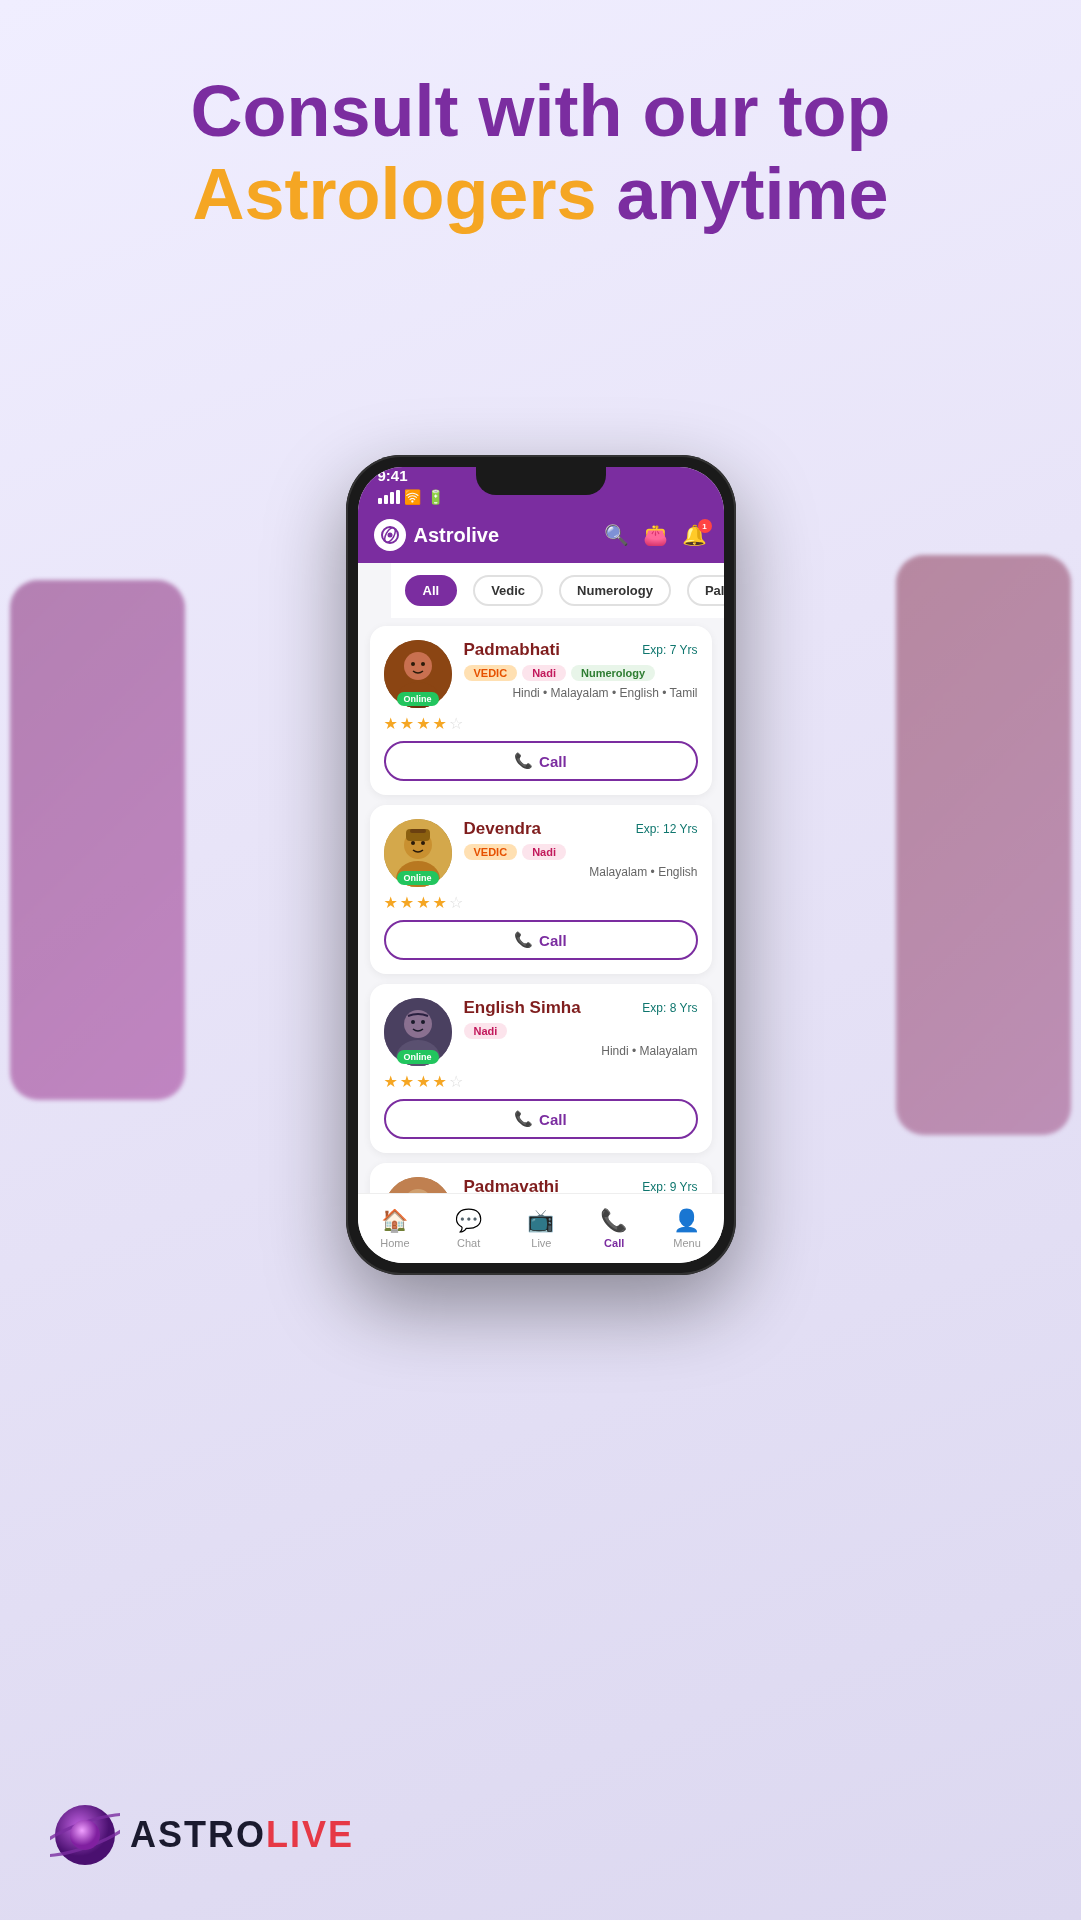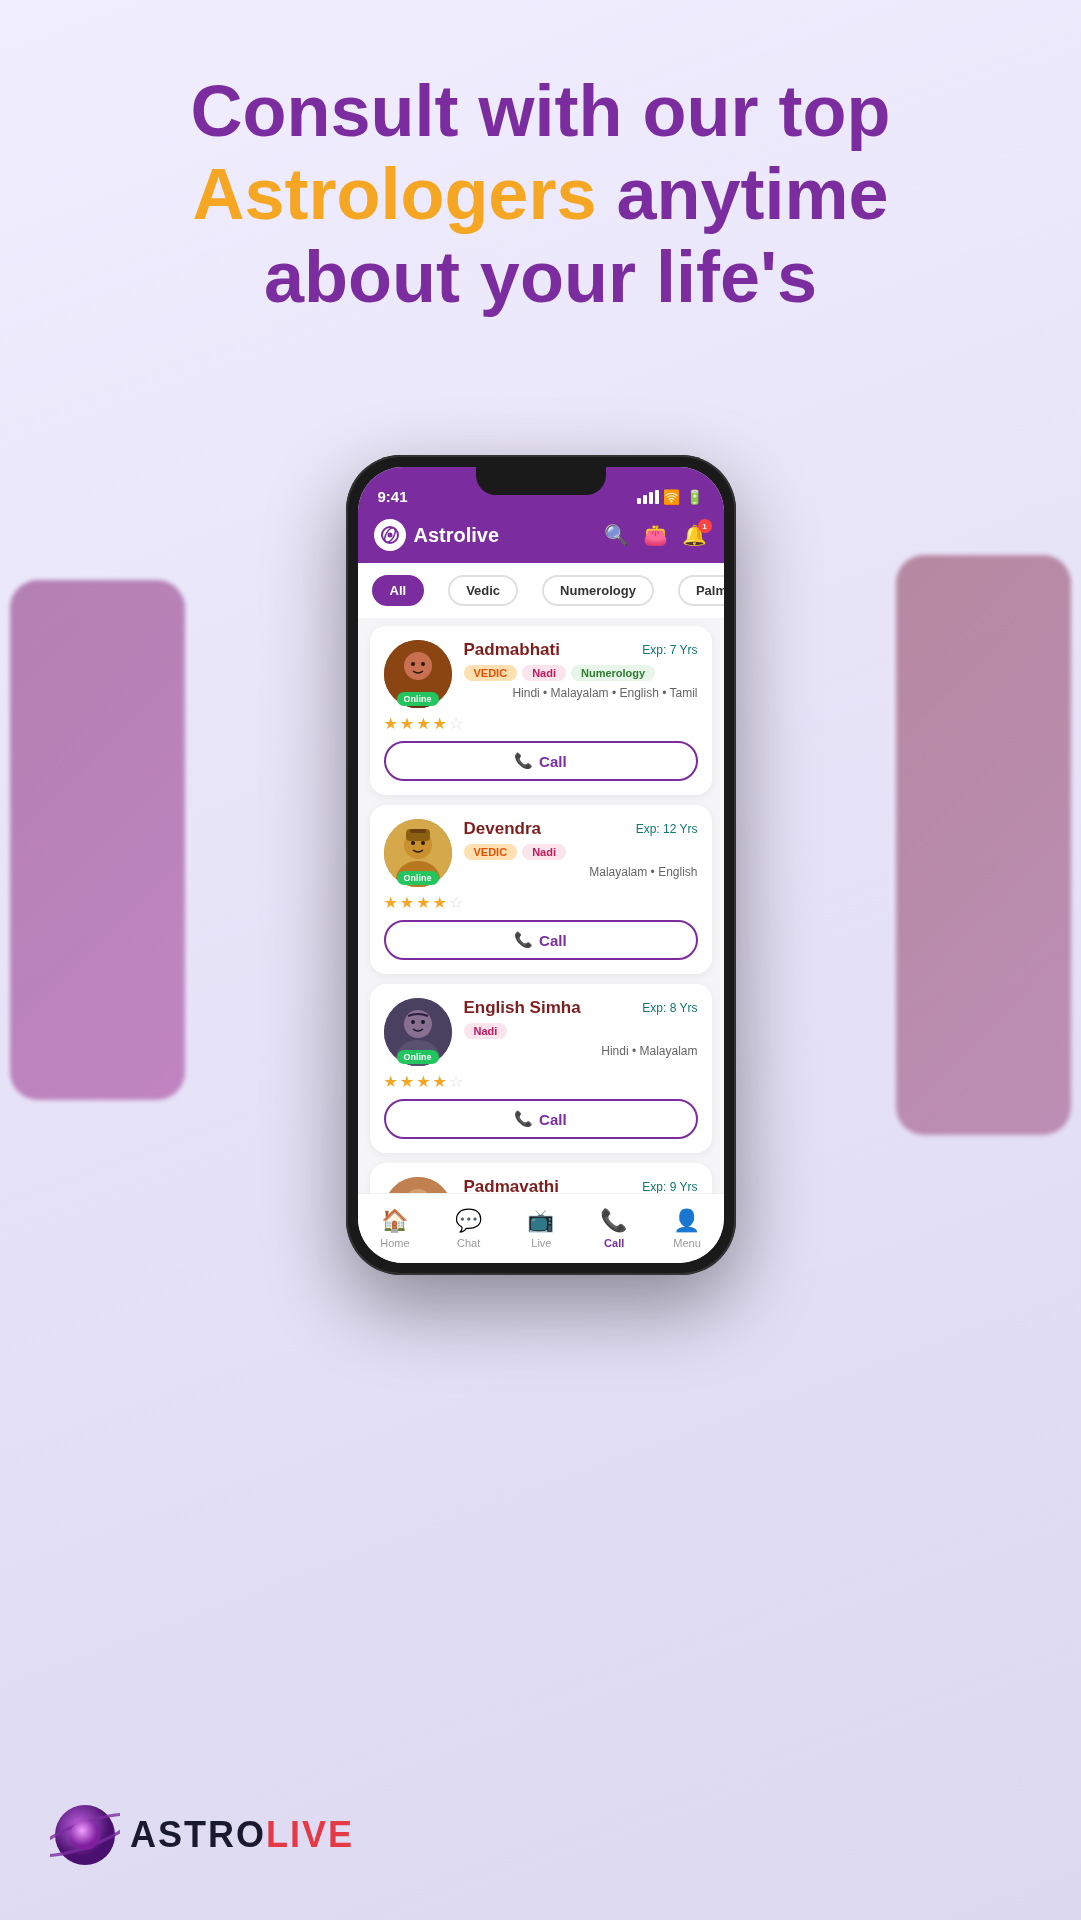--- a/index.html
+++ b/index.html
@@ -74,25 +74,26 @@
       background: #1a1a1a;
       border-radius: 0 0 20px 20px;
       z-index: 100;
     }
 
     
     .status-bar {
       background: #7b2da0;
       height: 44px;
       display: flex;
-      align-items: flex-end;
+      align-items: flex-start;
       justify-content: space-between;
       padding: 0 20px 6px 20px;
       flex-shrink: 0;
       position: relative;
+      flex-direction: column;
     }
     .status-time {
       color: white;
       font-size: 15px;
       font-weight: 600;
     }
     .status-icons {
       display: flex;
       gap: 5px;
       align-items: center;
@@ -161,23 +162,24 @@
       color: white;
       font-size: 8px;
       font-weight: bold;
     }
 
     
     .filter-tabs {
       background: white;
       padding: 12px 14px;
       display: flex;
-      gap: 24px;
+      gap: 16px;
       overflow: hidden;
       flex-shrink: 0;
+      margin-left: 33px;
     }
     .filter-tab {
       padding: 6px 16px;
       border-radius: 20px;
       font-size: 13px;
       font-weight: 600;
       cursor: pointer;
       white-space: nowrap;
     }
     .filter-tab.active {
@@ -393,21 +395,21 @@
   <div class="bg-phone-inner"></div>
 </div>
 <div class="bg-phone-right-detail">
   <div style="width:100%;height:100%;background:linear-gradient(135deg,rgba(200,80,20,0.4),rgba(220,120,30,0.3));"></div>
 </div>
 
 <div class="hero-text">
   <div class="hero-title">
     <span class="purple">Consult with our top</span><br>
     <span class="orange">Astrologers</span><span class="purple"> anytime</span><br>
-    <span class="purple">about your life's</span><br>
+    <br>
   </div>
 </div>
 
 <div class="phone-wrapper">
   <div class="phone-outer">
     <div class="phone-inner">
       <div class="notch"></div>
 
       <div class="status-bar">
         <span class="status-time">9:41</span>

